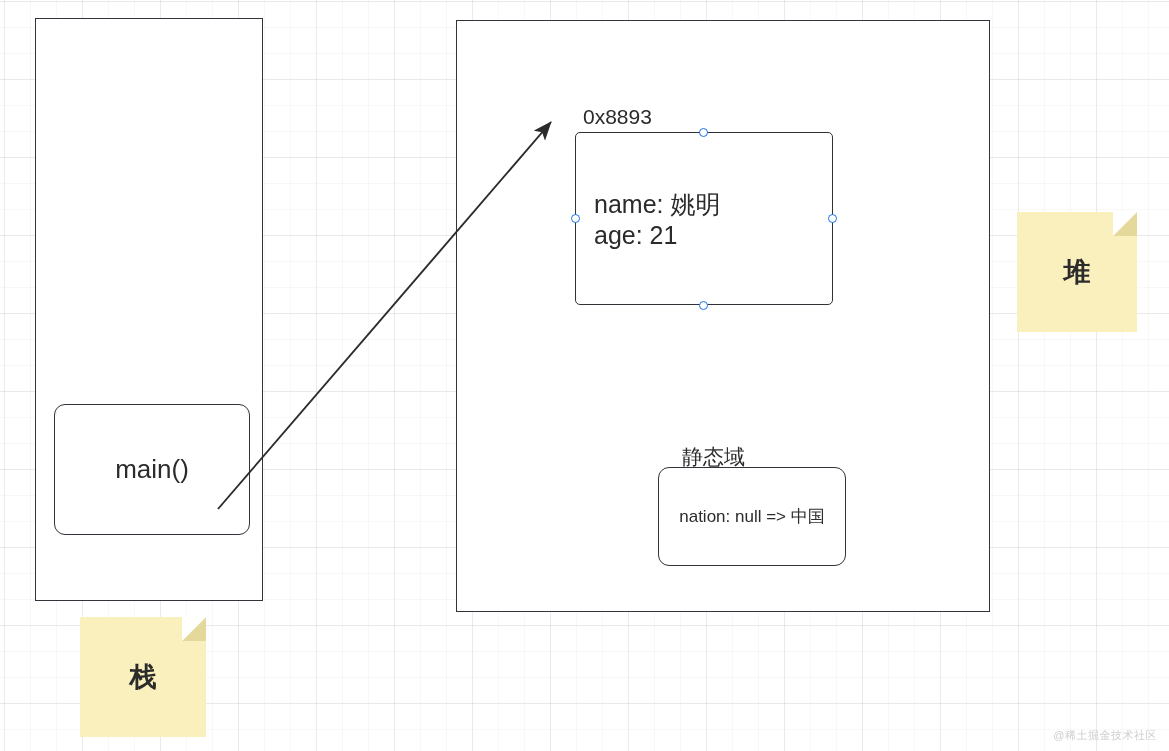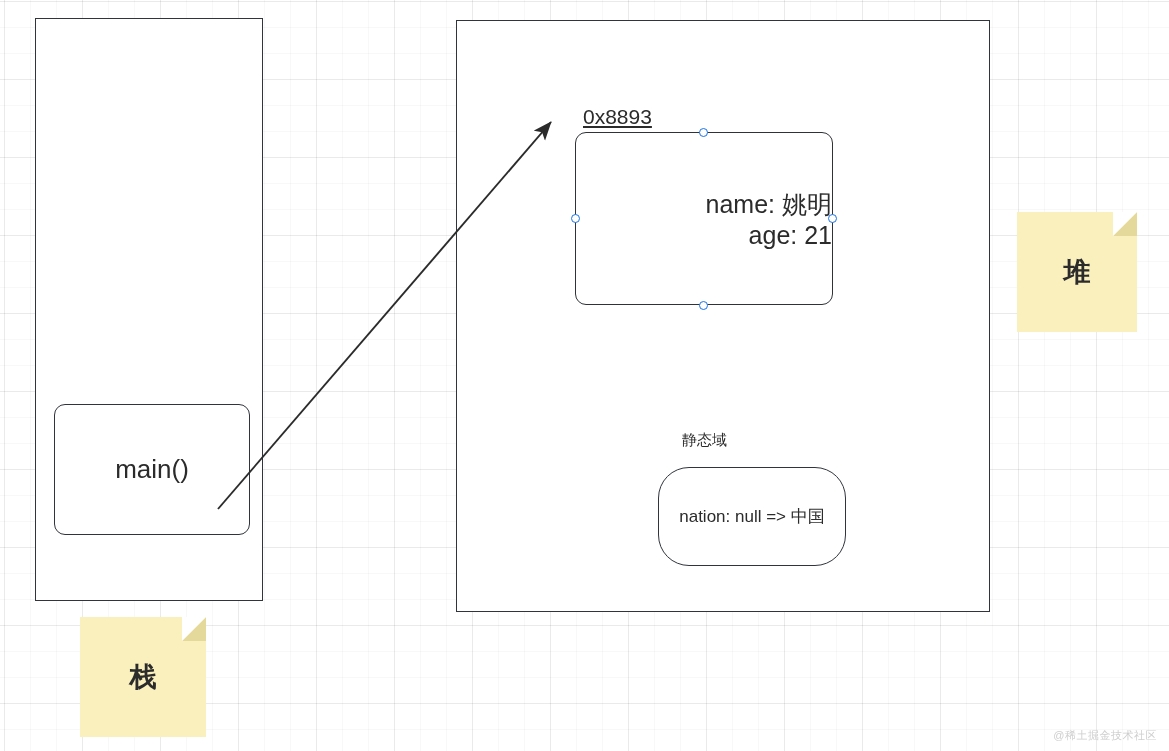--- a/index.html
+++ b/index.html
@@ -40,25 +40,25 @@
     display: flex;
     flex-direction: column;
     align-items: center;
     justify-content: center;
     color: #2b2b2b;
   }
   .obj-box {
     position: absolute;
     background: #ffffff;
     border: 1.7px solid #2f3338;
-    border-radius: 11px;
+    border-radius: 5px;
     box-sizing: border-box;
     display: flex;
     flex-direction: column;
-    align-items: flex-end;
+    align-items: flex-start;
     justify-content: center;
     color: #2b2b2b;
   }
 
   
   .free-label {
     position: absolute;
     color: #2b2b2b;
     white-space: nowrap;
     line-height: 1.2;
@@ -143,35 +143,35 @@
 <div id="canvas">
 
   <div class="region-box" style="left:35px; top:18px; width:228px; height:583px;"></div>
 
   <div class="rounded-box" style="left:54px; top:404px; width:196px; height:131px; font-size:26px;">
     <div class="line-1">main()</div>
   </div>
 
   <div class="region-box" style="left:456px; top:20px; width:534px; height:592px;"></div>
 
-  <div class="free-label" style="left:583px; top:104px; font-size:21px;text-decoration:underline;">0x8893</div>
+  <div class="free-label" style="left:583px; top:104px; font-size:21px;">0x8893</div>
 
   <div class="obj-box" style="left:575px; top:132px; width:258px; height:173px; font-size:25px;">
     <div class="line-1" style="padding-left:18px;">name: 姚明</div>
     <div class="line-2" style="padding-left:18px;">age: 21</div>
   </div>
 
   <div class="handle" style="left:699px; top:128px;"></div>
   <div class="handle" style="left:699px; top:301px;"></div>
   <div class="handle" style="left:571px; top:214px;"></div>
   <div class="handle" style="left:828px; top:214px;"></div>
 
-  <div class="free-label" style="left:682px; top:431px; font-size:15px;">静态域</div>
+  <div class="free-label" style="left:682px; top:444px; font-size:21px;">静态域</div>
 
-  <div class="rounded-box" style="left:658px; top:467px; width:188px; height:99px; font-size:17px;border-radius:31px;">
+  <div class="rounded-box" style="left:658px; top:467px; width:188px; height:99px; font-size:17px;">
     <div class="line-1">nation: null =&gt; 中国</div>
   </div>
 
   <svg class="arrow-svg" viewBox="0 0 1169 751">
     <defs>
       <marker id="arrowhead" markerWidth="11" markerHeight="11" refX="9.5" refY="4" orient="auto" markerUnits="strokeWidth">
         <path d="M0,0 L10,4 L0,8 L2.3,4 Z" fill="#2b2b2b"></path>
       </marker>
     </defs>
     <line x1="218" y1="509" x2="551" y2="122" stroke="#2b2b2b" stroke-width="1.9" marker-end="url(#arrowhead)"></line>

